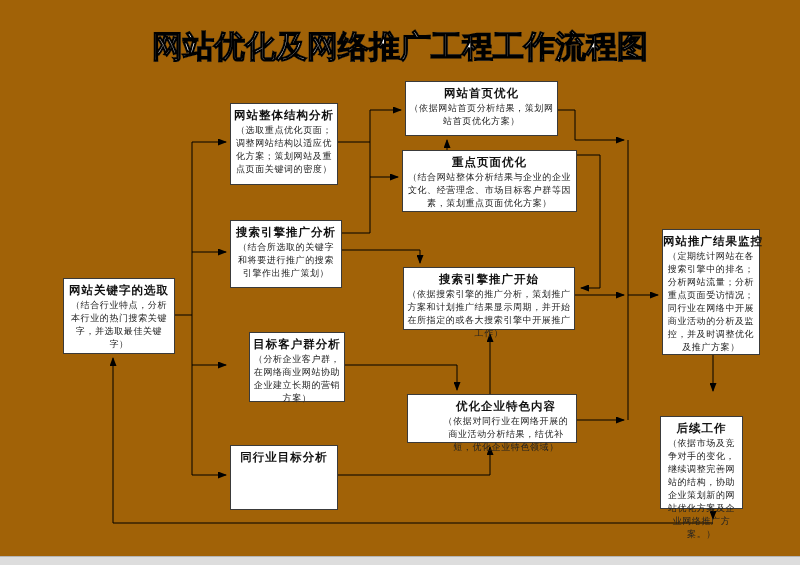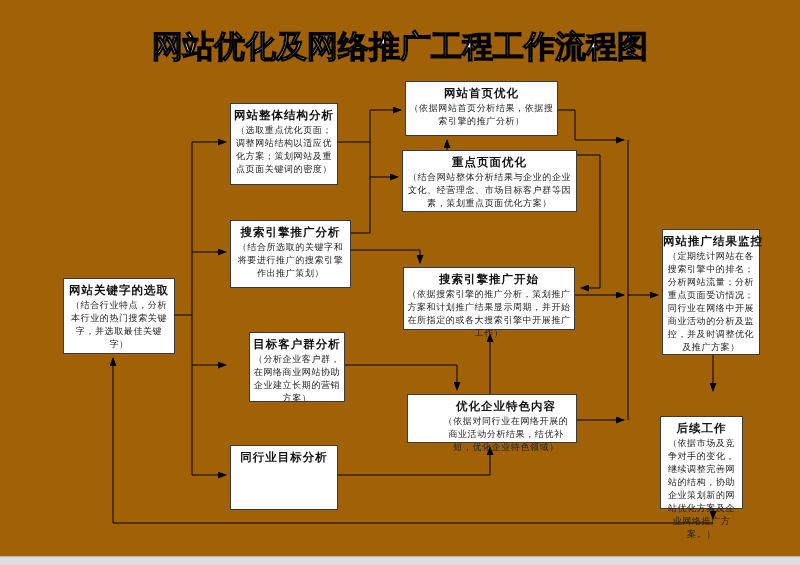--- a/index.html
+++ b/index.html
@@ -93,37 +93,37 @@
   <div class="flowbox" style="left:63px;top:278px;width:112px;height:76px;">
     <div class="bx-title">网站关键字的选取</div>
     <div class="bx-body">（结合行业特点，分析本行业的热门搜索关键字，并选取最佳关键字）</div>
   </div>
 
   <div class="flowbox" style="left:230px;top:103px;width:108px;height:82px;">
     <div class="bx-title">网站整体结构分析</div>
     <div class="bx-body">（选取重点优化页面；调整网站结构以适应优化方案；策划网站及重点页面关键词的密度）</div>
   </div>
 
-  <div class="flowbox" style="left:230px;top:220px;width:121px;height:68px;">
+  <div class="flowbox" style="left:230px;top:220px;width:112px;height:68px;">
     <div class="bx-title">搜索引擎推广分析</div>
     <div class="bx-body">（结合所选取的关键字和将要进行推广的搜索引擎作出推广策划）</div>
   </div>
 
   <div class="flowbox" style="left:230px;top:332px;width:96px;height:70px;margin-left:19px;">
     <div class="bx-title">目标客户群分析</div>
     <div class="bx-body">（分析企业客户群，在网络商业网站协助企业建立长期的营销方案）</div>
   </div>
 
   <div class="flowbox" style="left:230px;top:445px;width:108px;height:65px;">
     <div class="bx-title">同行业目标分析</div>
   </div>
 
   <div class="flowbox" style="left:405px;top:81px;width:153px;height:55px;">
     <div class="bx-title">网站首页优化</div>
-    <div class="bx-body">（依据网站首页分析结果，依据搜索引擎的推广分析）</div>
+    <div class="bx-body">（依据网站首页分析结果，策划网站首页优化方案）</div>
   </div>
 
   <div class="flowbox" style="left:402px;top:150px;width:175px;height:62px;">
     <div class="bx-title">重点页面优化</div>
     <div class="bx-body">（结合网站整体分析结果与企业的企业文化、经营理念、市场目标客户群等因素，策划重点页面优化方案）</div>
   </div>
 
   <div class="flowbox" style="left:403px;top:267px;width:172px;height:63px;">
     <div class="bx-title">搜索引擎推广开始</div>
     <div class="bx-body">（依据搜索引擎的推广分析，策划推广方案和计划推广结果显示周期，并开始在所指定的或各大搜索引擎中开展推广工作）</div>

